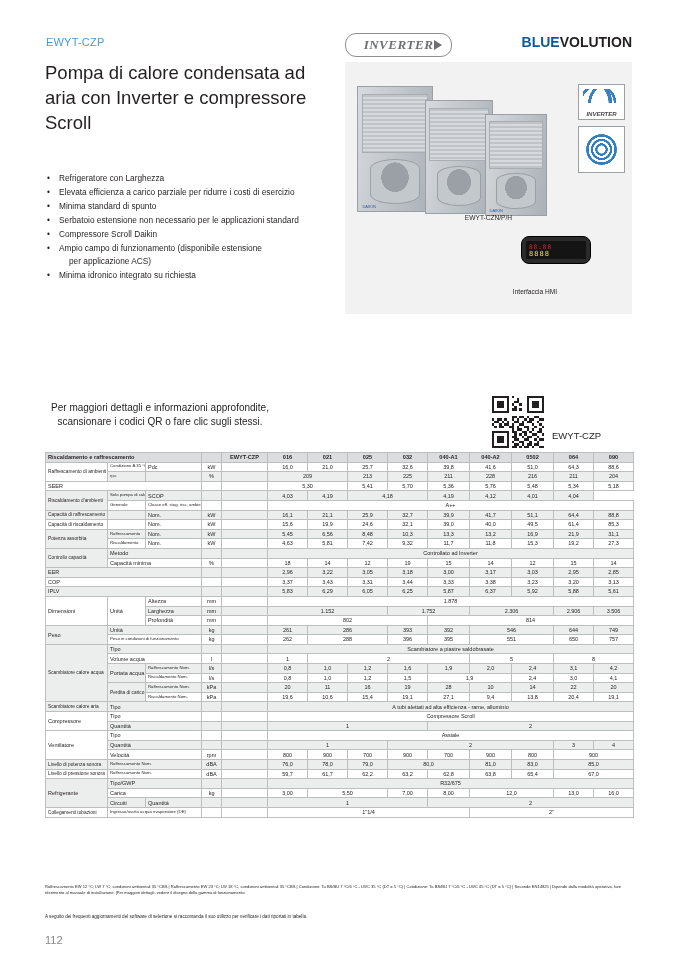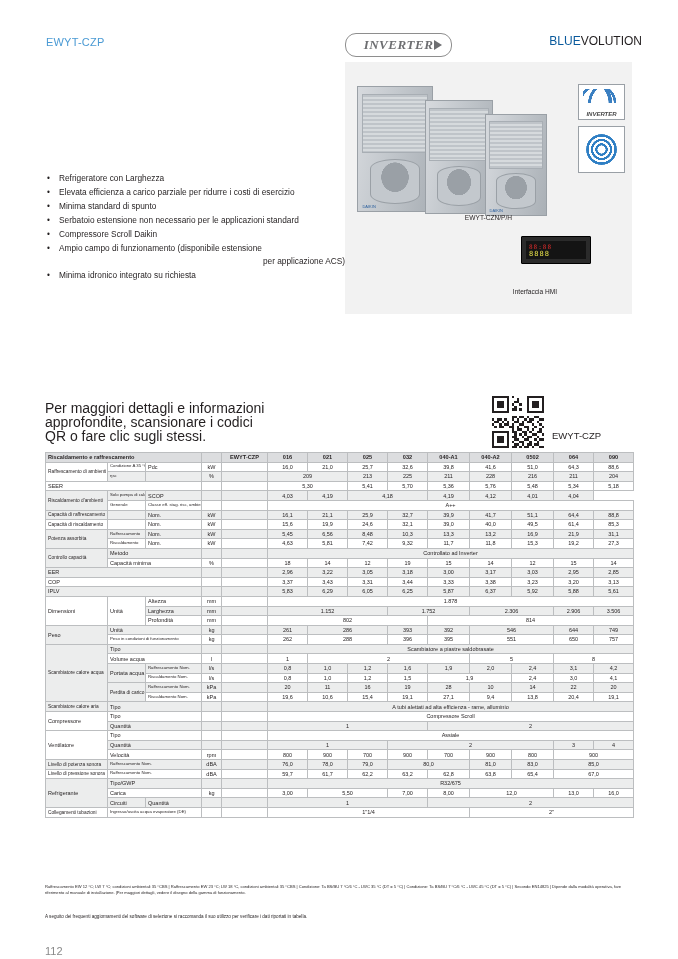--- a/index.html
+++ b/index.html
@@ -21,41 +21,41 @@
   .title{
     position:absolute;left:45px;top:60px;width:290px;
     font-size:18.5px;line-height:25px;color:#231f20;font-weight:400;
   }
   .bullets{
     position:absolute;left:45px;top:172px;width:300px;
     font-size:8.3px;line-height:13.4px;color:#231f20;
   }
   .bullets div{position:relative;padding-left:14px;margin-bottom:.5px;}
   .bullets div .dot{position:absolute;left:2px;top:0;}
-  .bullets div.sub{padding-left:24px;text-align:right;}
+  .bullets div.sub{padding-left:24px;}
 
   
   .inverter-logo{
     position:absolute;left:345px;top:33px;width:105px;height:22px;
     border:1.4px solid #8e8e8e;border-radius:11px;
     display:flex;align-items:center;justify-content:center;
   }
   .inverter-logo span{
     font-family:"Liberation Serif", serif;
     font-style:italic;font-weight:700;font-size:13px;color:#6d6e71;
     letter-spacing:.5px;
   }
   .inverter-logo .arrow{
     position:absolute;right:9px;top:50%;transform:translateY(-50%);
     width:0;height:0;border-left:8px solid #6d6e71;
     border-top:5px solid transparent;border-bottom:5px solid transparent;
   }
   .bluevolution{
-    position:absolute;right:36px;top:34px;
-    font-size:12px;font-weight:400;color:#0a5a9c;letter-spacing:0px;
+    position:absolute;right:46px;top:34px;
+    font-size:14px;font-weight:700;color:#0a5a9c;letter-spacing:0px;
   }
   .bluevolution .b2{color:#231f20;}
 
   
   .imgbox{
     position:absolute;left:345px;top:62px;width:287px;height:252px;
     background:#f2f2f2;
   }
   .unit{
     position:absolute;background:linear-gradient(100deg,#d7dade 0%,#c2c7cc 45%,#aab0b6 100%);
@@ -75,21 +75,21 @@
   .unit .logo{
     position:absolute;left:6%;bottom:2%;font-size:4px;color:#2b5f9e;
   }
   .caption{
     position:absolute;width:100%;text-align:center;
     font-size:6.6px;color:#231f20;
   }
 
   .hmi{
     position:absolute;left:521px;top:236px;width:68px;height:26px;
-    background:#2b2b2b;border:1px solid #000;border-radius:1px;
+    background:#2b2b2b;border:1px solid #000;border-radius:8px;
   }
   .hmi .screen{
     position:absolute;left:4px;top:4px;right:4px;bottom:4px;
     background:#141414;
     display:flex;flex-direction:column;justify-content:center;
   }
   .hmi .l1{font-family:"DejaVu Sans Mono", monospace;font-size:6px;color:#d92b2b;letter-spacing:1px;padding-left:3px;}
   .hmi .l2{font-family:"DejaVu Sans Mono", monospace;font-size:7px;color:#e8e24a;letter-spacing:1px;padding-left:3px;}
 
   .badge{
@@ -113,21 +113,21 @@
   }
   .circlebadge .sw{
     position:absolute;left:7px;top:7px;width:31px;height:31px;border-radius:50%;
     background:
       radial-gradient(circle,#ffffff 0 18%,#2f7fc4 19% 28%,#ffffff 29% 38%,#2f7fc4 39% 48%,#ffffff 49% 58%,#2f7fc4 59% 70%,#ffffff 71% 100%);
   }
 
   
   .qrtext{
     position:absolute;left:45px;top:401px;width:230px;
-    font-size:14px;line-height:14px;color:#231f20;
+    font-size:10px;line-height:14px;color:#231f20;text-align:center;
   }
   .qrblock{position:absolute;left:492px;top:396px;width:52px;height:52px;}
   .qr{width:52px;height:52px;}
   .qrlabel{
     position:absolute;left:552px;top:430px;font-size:9.5px;color:#231f20;
   }
 
   
   .tbl-wrap{position:absolute;left:45px;top:452px;width:588px;}
   table.spec{
@@ -154,29 +154,30 @@
 
   .footnote{
     position:absolute;left:45px;top:884px;width:588px;
     font-size:4.1px;line-height:6.2px;color:#231f20;
   }
   .footnote2{
     position:absolute;left:45px;top:913px;width:588px;
     font-size:4.6px;line-height:7px;color:#231f20;
   }
   .pageno{
-    position:absolute;left:45px;top:934px;font-size:11px;color:#8a8a8a;margin-top:11px;
+    position:absolute;left:45px;top:934px;font-size:11px;color:#8a8a8a;
   }
 </style>
 </head>
 <body>
 
 <div class="page">
 
   <div class="prodcode">EWYT-CZP</div>
+  <div class="title">Pompa di calore condensata ad aria con Inverter e compressore Scroll</div>
 
   <div class="inverter-logo">
     <span>INVERTER</span>
     <i class="arrow"></i>
   </div>
 
   <div class="bluevolution">
     <span>BLUE</span><span class="b2">VOLUTION</span>
   </div>
 

